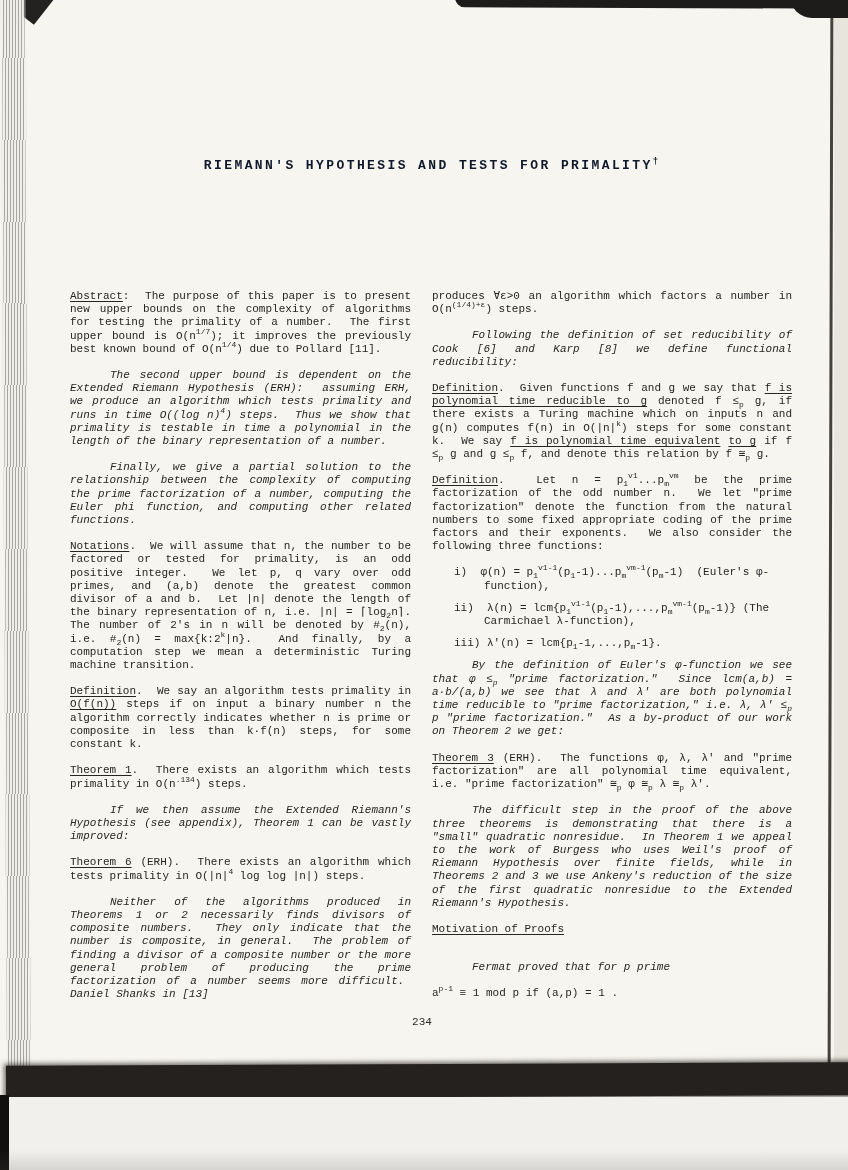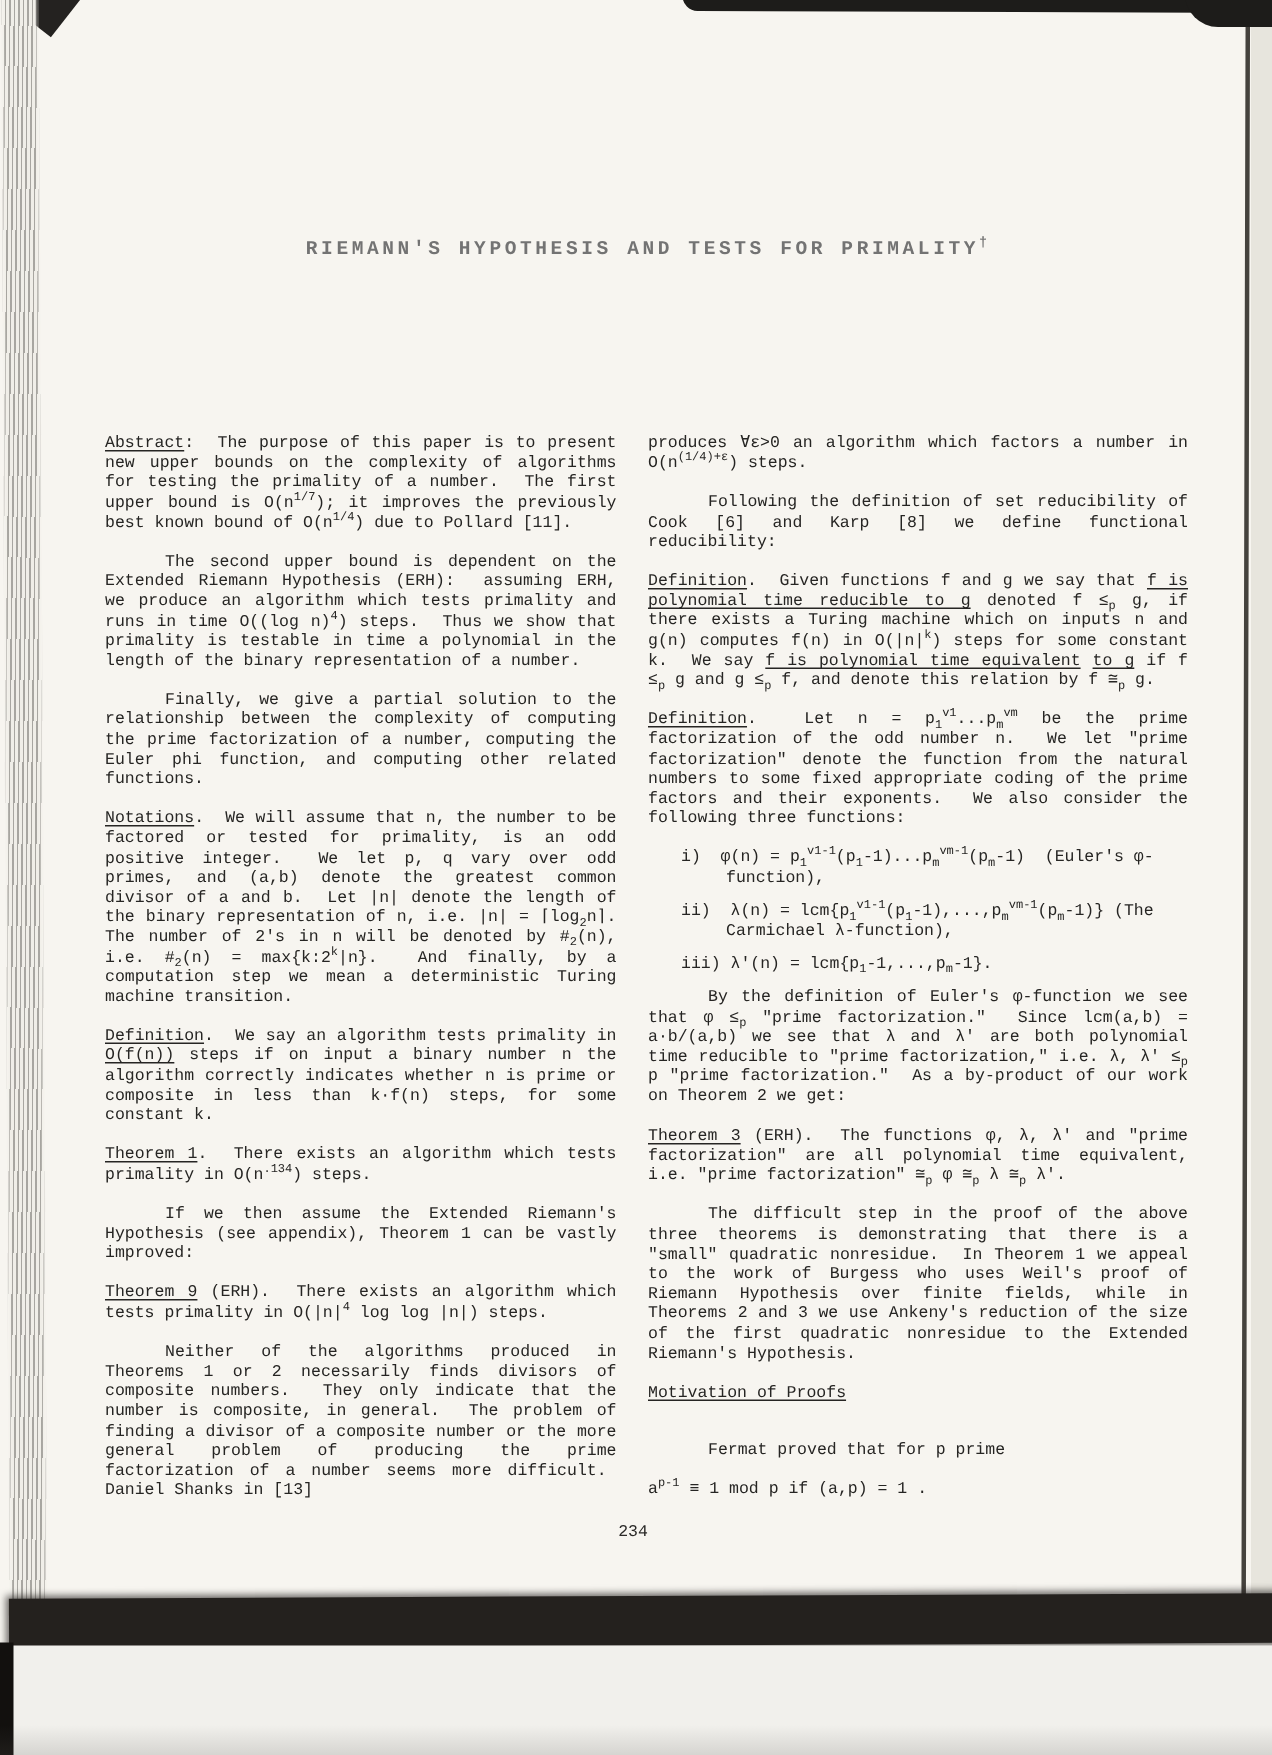--- a/index.html
+++ b/index.html
@@ -28,29 +28,29 @@
         background:#24211e;box-shadow:0 0 5px 2px rgba(36,33,30,.65);
         transform:rotate(-0.25deg);}
   .below-band{position:absolute;left:0;top:1097px;width:848px;height:73px;
         background:#f1f0ec;}
   .below-band-leftbar{position:absolute;left:0;top:1095px;width:9px;height:75px;
         background:#12100e;}
   .below-band-shade{position:absolute;left:0;top:1150px;width:848px;height:20px;
         background:linear-gradient(to bottom, rgba(0,0,0,0) , rgba(90,88,84,.18));}
   
   .title-block{position:absolute;left:30px;top:158px;width:802px;text-align:center;
-        font-size:13px;letter-spacing:2.4px;font-weight:bold;color:#737373;}
+        font-size:13px;letter-spacing:2.4px;font-weight:bold;color:#0f172a;}
   .title-block sup{font-size:9px;letter-spacing:0;}
   .author-block{position:absolute;left:30px;top:197px;width:802px;text-align:center;
         font-size:11.5px;line-height:15px;letter-spacing:.4px;color:#2b2a28;}
   .col{position:absolute;top:290px;font-size:11px;line-height:13.2px;}
   .col-left{left:70px;width:341px;}
   .col-right{left:432px;width:360px;}
   p{margin:0 0 13px 0;text-align:justify;}
-  p.indent{text-indent:40px;}
+  p.indent{text-indent:40px;font-style:italic;}
   p.item{margin:0 0 9px 0;margin-left:22px;padding-left:30px;text-indent:-30px;text-align:left;}
   p.formula{text-align:left;}
   p.heading{text-align:left;margin-bottom:25px;}
   sup{font-size:8px;line-height:0;}
   sub{font-size:8px;line-height:0;}
   u{text-decoration:underline;text-underline-offset:2px;}
   .page-number{position:absolute;left:30px;top:1016px;width:760px;text-align:center;
         font-size:11px;color:#2b2a28;margin-left:12px;}
 </style>
 </head>
@@ -72,21 +72,21 @@
   <div class="title-block">RIEMANN'S HYPOTHESIS AND TESTS FOR PRIMALITY<sup>†</sup></div>
 
   <div class="col col-left">
     <p><u>Abstract</u>:&nbsp; The purpose of this paper is to present new upper bounds on the complexity of algorithms for testing the primality of a number.&nbsp; The first upper bound is O(n<sup>1/7</sup>); it improves the previously best known bound of O(n<sup>1/4</sup>) due to Pollard [11].</p>
     <p class="indent">The second upper bound is dependent on the Extended Riemann Hypothesis (ERH):&nbsp; assuming ERH, we produce an algorithm which tests primality and runs in time O((log n)<sup>4</sup>) steps.&nbsp; Thus we show that primality is testable in time a polynomial in the length of the binary representation of a number.</p>
     <p class="indent">Finally, we give a partial solution to the relationship between the complexity of computing the prime factorization of a number, computing the Euler phi function, and computing other related functions.</p>
     <p><u>Notations</u>.&nbsp; We will assume that n, the number to be factored or tested for primality, is an odd positive integer.&nbsp; We let p, q vary over odd primes, and (a,b) denote the greatest common divisor of a and b.&nbsp; Let |n| denote the length of the binary representation of n, i.e. |n| = ⌈log<sub>2</sub>n⌉. The number of 2's in n will be denoted by #<sub>2</sub>(n), i.e. #<sub>2</sub>(n) = max{k:2<sup>k</sup>|n}.&nbsp; And finally, by a computation step we mean a deterministic Turing machine transition.</p>
     <p><u>Definition</u>.&nbsp; We say an algorithm tests primality in <u>O(f(n))</u> steps if on input a binary number n the algorithm correctly indicates whether n is prime or composite in less than k·f(n) steps, for some constant k.</p>
     <p><u>Theorem 1</u>.&nbsp; There exists an algorithm which tests primality in O(n<sup>.134</sup>) steps.</p>
     <p class="indent">If we then assume the Extended Riemann's Hypothesis (see appendix), Theorem 1 can be vastly improved:</p>
-    <p><u>Theorem 9</u> (ERH).&nbsp; There exists an algorithm which tests primality in O(|n|<sup>4</sup> log log |n|) steps.</p>
+    <p><u>Theorem 6</u> (ERH).&nbsp; There exists an algorithm which tests primality in O(|n|<sup>4</sup> log log |n|) steps.</p>
     <p class="indent">Neither of the algorithms produced in Theorems 1 or 2 necessarily finds divisors of composite numbers.&nbsp; They only indicate that the number is composite, in general.&nbsp; The problem of finding a divisor of a composite number or the more general problem of producing the prime factorization of a number seems more difficult.&nbsp; Daniel Shanks in [13]</p>
   </div>
 
   <div class="col col-right">
     <p>produces ∀ε&gt;0 an algorithm which factors a number in O(n<sup>(1/4)+ε</sup>) steps.</p>
     <p class="indent">Following the definition of set reducibility of Cook [6] and Karp [8] we define functional reducibility:</p>
     <p><u>Definition</u>.&nbsp; Given functions f and g we say that <u>f is polynomial time reducible to g</u> denoted f ≤<sub>p</sub> g, if there exists a Turing machine which on inputs n and g(n) computes f(n) in O(|n|<sup>k</sup>) steps for some constant k.&nbsp; We say <u>f is polynomial time equivalent</u> <u>to g</u> if f ≤<sub>p</sub> g and g ≤<sub>p</sub> f, and denote this relation by f ≅<sub>p</sub> g.</p>
     <p><u>Definition</u>.&nbsp; Let n = p<sub>1</sub><sup>v1</sup>...p<sub>m</sub><sup>vm</sup> be the prime factorization of the odd number n.&nbsp; We let "prime factorization" denote the function from the natural numbers to some fixed appropriate coding of the prime factors and their exponents.&nbsp; We also consider the following three functions:</p>
     <p class="item">i)&nbsp;  φ(n) = p<sub>1</sub><sup>v1-1</sup>(p<sub>1</sub>-1)...p<sub>m</sub><sup>vm-1</sup>(p<sub>m</sub>-1)&nbsp; (Euler's φ-function),</p>
     <p class="item">ii)&nbsp; λ(n) = lcm{p<sub>1</sub><sup>v1-1</sup>(p<sub>1</sub>-1),...,p<sub>m</sub><sup>vm-1</sup>(p<sub>m</sub>-1)} (The Carmichael λ-function),</p>

